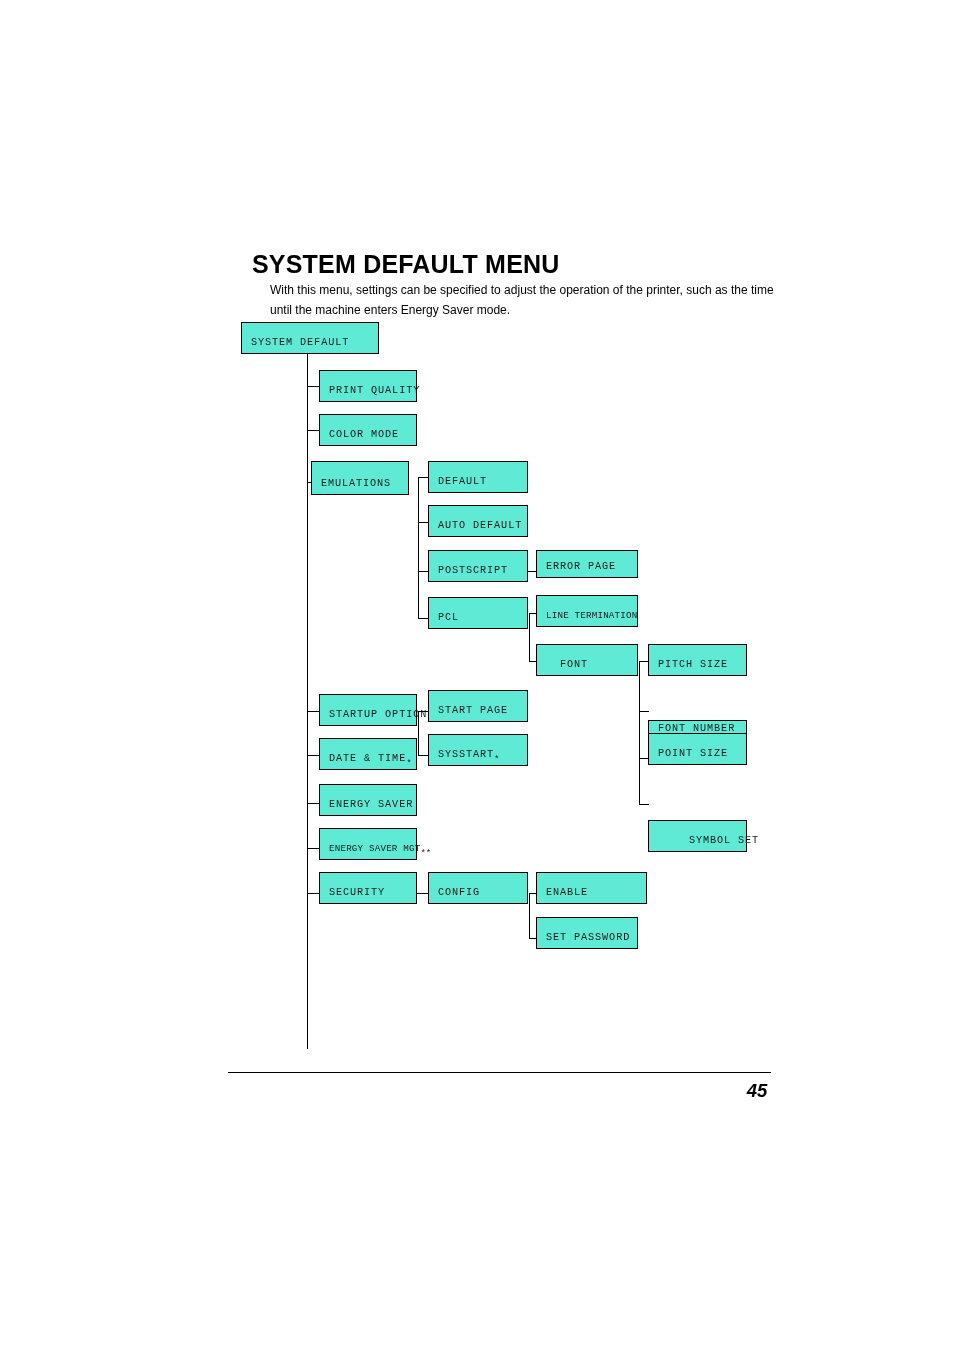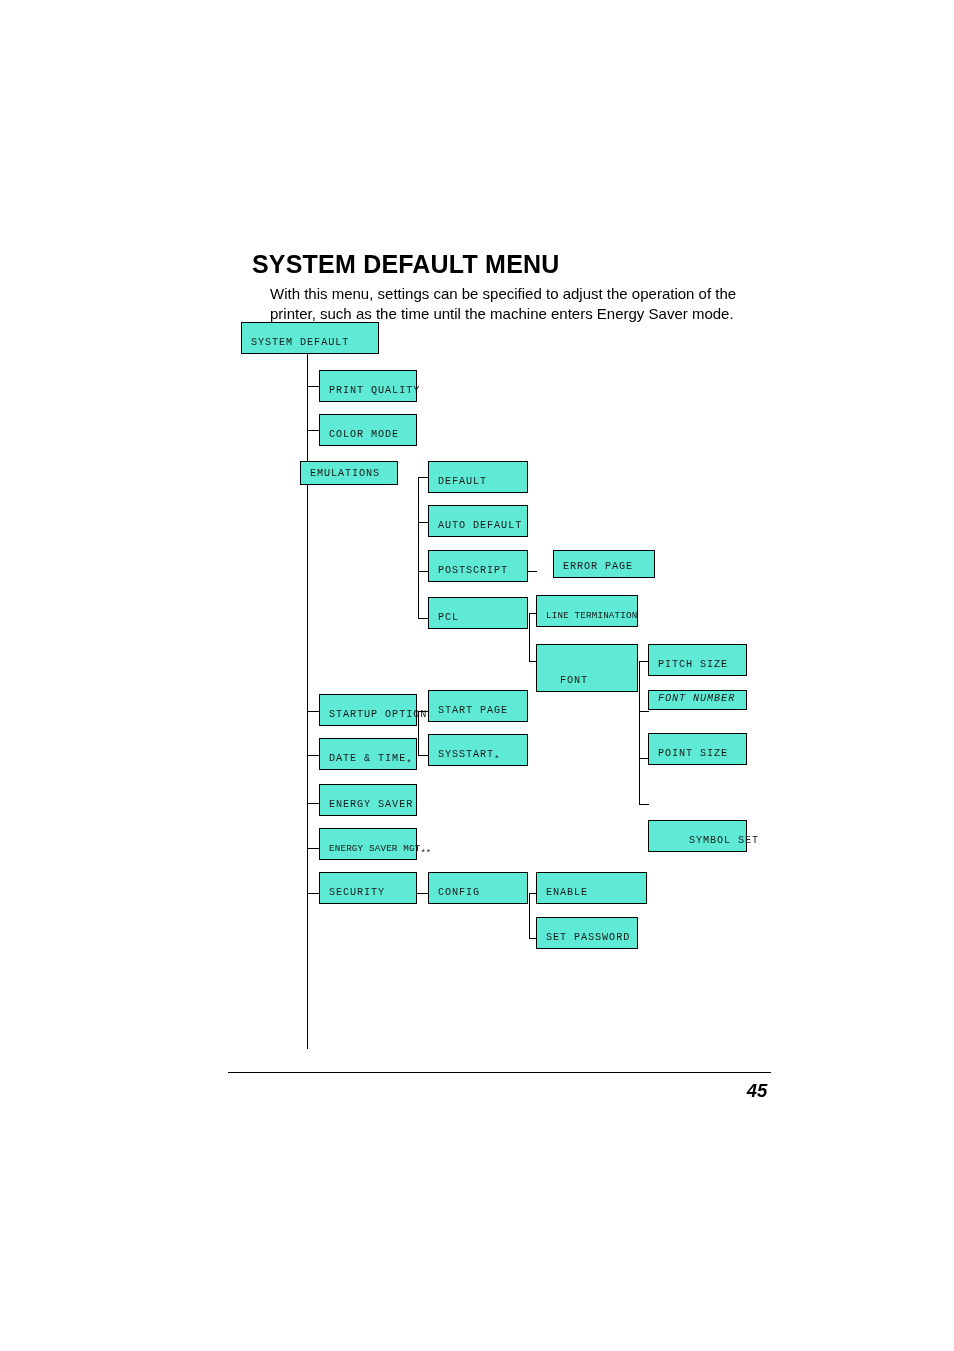--- a/index.html
+++ b/index.html
@@ -33,21 +33,21 @@
     letter-spacing: 0.2px;
     font-family: "Liberation Sans", sans-serif;
     white-space: nowrap;
   }
 
   .intro {
     position: absolute;
     left: 270px;
     top: 269px;
     width: 510px;
-    font-size: 15px;
+    font-size: 12px;
     line-height: 19.5px;
     font-family: "Liberation Sans", sans-serif;
   }
 
   
   #diagram {
     position: absolute;
     left: 0;
     top: 0;
     width: 954px;
@@ -134,21 +134,21 @@
 
     <div class="line-v" style="left:307px; top:354px; height:695px;"></div>
 
     <div class="line-h" style="left:307px; top:386px; width:12px;"></div>
     <div class="node" style="left:319px; top:370px; width:98px; height:32px;">PRINT QUALITY</div>
 
     <div class="line-h" style="left:307px; top:430px; width:12px;"></div>
     <div class="node" style="left:319px; top:414px; width:98px; height:32px;">COLOR MODE</div>
 
     <div class="line-h" style="left:307px; top:482px; width:12px;"></div>
-    <div class="node" style="left:300px; top:461px; width:98px; height:24px;">EMULATIONS</div>
+    <div class="node" style="left:311px; top:461px; width:98px; height:34px;">EMULATIONS</div>
 
     <div class="line-h" style="left:307px; top:711px; width:12px;"></div>
     <div class="node" style="left:319px; top:694px; width:98px; height:32px;">STARTUP OPTIONS</div>
 
     <div class="line-h" style="left:307px; top:755px; width:12px;"></div>
     <div class="node supa" style="left:319px; top:738px; width:98px; height:32px;">
       <span>DATE &amp; TIME</span>
         <sup>*</sup>
     </div>
 
@@ -186,45 +186,45 @@
     <div class="line-h" style="left:418px; top:755px; width:11px;"></div>
     <div class="node supa" style="left:428px; top:734px; width:100px; height:32px;">
       <span>SYSSTART</span>
         <sup>*</sup>
     </div>
 
     <div class="line-h" style="left:417px; top:893px; width:12px;"></div>
     <div class="node" style="left:428px; top:872px; width:100px; height:32px;">CONFIG</div>
 
     <div class="line-h" style="left:527px; top:571px; width:10px;"></div>
-    <div class="node" style="left:536px; top:550px; width:102px; height:28px;margin-left:17px;">ERROR PAGE</div>
+    <div class="node" style="left:536px; top:550px; width:102px; height:28px;">ERROR PAGE</div>
 
     <div class="line-v" style="left:529px; top:613px; height:49px;"></div>
 
     <div class="line-h" style="left:529px; top:613px; width:8px;"></div>
     <div class="node cond" style="left:536px; top:595px; width:102px; height:32px;">LINE TERMINATION</div>
 
     <div class="line-h" style="left:529px; top:661px; width:8px;"></div>
-    <div class="node" style="left:536px; top:644px; width:102px; height:48px;padding-left:23px;">FONT</div>
+    <div class="node" style="left:536px; top:644px; width:102px; height:32px;padding-left:23px;">FONT</div>
 
     <div class="line-v" style="left:529px; top:893px; height:45px;"></div>
 
     <div class="line-h" style="left:529px; top:893px; width:8px;"></div>
     <div class="node" style="left:536px; top:872px; width:111px; height:32px;">ENABLE</div>
 
     <div class="line-h" style="left:529px; top:938px; width:8px;"></div>
     <div class="node" style="left:536px; top:917px; width:102px; height:32px;">SET PASSWORD</div>
 
     <div class="line-v" style="left:639px; top:661px; height:143px;"></div>
 
     <div class="line-h" style="left:639px; top:661px; width:10px;"></div>
     <div class="node" style="left:648px; top:644px; width:99px; height:32px;">PITCH SIZE</div>
 
     <div class="line-h" style="left:639px; top:711px; width:10px;"></div>
-    <div class="node" style="left:648px; top:690px; width:99px; height:20px;font-style:italic;">FONT NUMBER</div>
+    <div class="node" style="left:648px; top:720px; width:99px; height:20px;">FONT NUMBER</div>
 
     <div class="line-h" style="left:639px; top:758px; width:10px;"></div>
     <div class="node" style="left:648px; top:733px; width:99px; height:32px;">POINT SIZE</div>
 
     <div class="line-h" style="left:639px; top:804px; width:10px;"></div>
     <div class="node" style="left:648px; top:820px; width:99px; height:32px;padding-left:40px;">SYMBOL SET</div>
 
   </div>
 
   <div class="footer-rule"></div>

